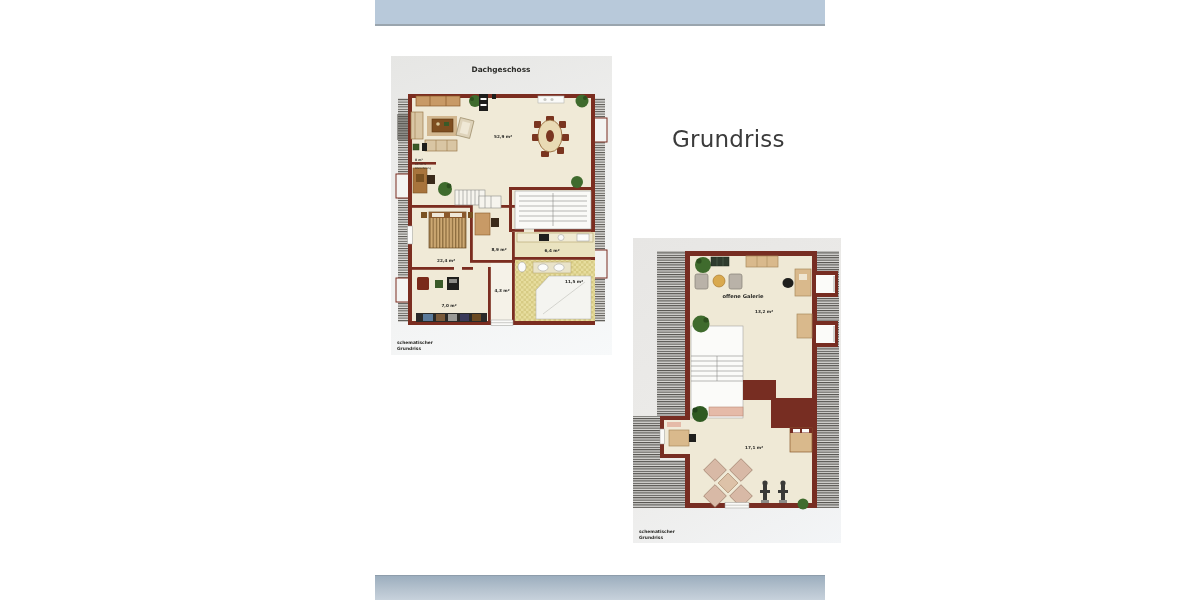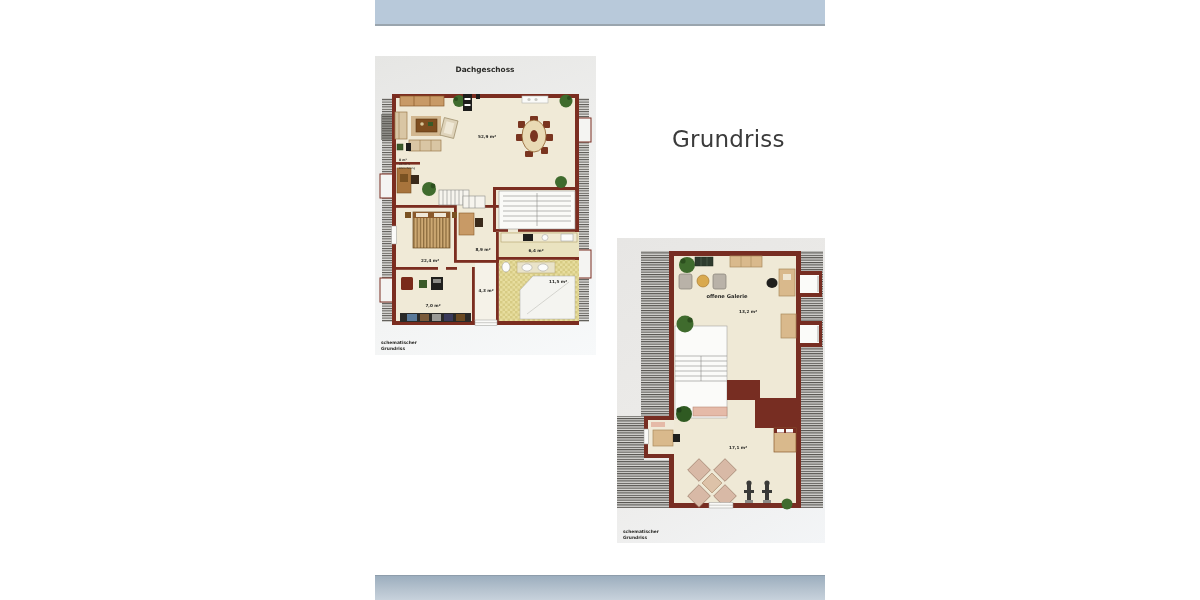--- a/index.html
+++ b/index.html
@@ -4,21 +4,21 @@
 <style>
   html,body{margin:0;padding:0;background:#ffffff;}
   .canvas{position:relative;width:1200px;height:600px;background:#ffffff;overflow:hidden;
           font-family:"DejaVu Sans",sans-serif;}
   .band{position:absolute;left:375px;width:450px;}
   .band.top{top:0;height:24px;background:#b8c9da;border-bottom:2px solid #9aa5ae;}
   .band.bottom{top:575px;height:25px;border-top:1px solid #8e9dab;
                background:linear-gradient(#9cAEbe 0%,#b6c3cf 55%,#c9d3dd 100%);}
   .heading{position:absolute;left:672px;top:126px;font-size:23px;font-weight:400;
            color:#3b3b3b;letter-spacing:.2px;}
-  .plan{position:absolute;}
+  .plan{position:absolute;margin-left:16px;}
   .plan1{left:375px;top:56px;width:221px;height:299px;
          background:linear-gradient(160deg,#e6e6e4 0%,#efefee 45%,#f7f9fa 100%);}
   .plan2{left:617px;top:238px;width:208px;height:305px;
          background:linear-gradient(150deg,#e7e6e4 0%,#ecebe9 55%,#f3f5f7 100%);}
   svg{display:block;}
   svg text{font-family:"DejaVu Sans",sans-serif;fill:#2b2b28;}
   .t-title{font-weight:bold;}
 </style>
 </head>
 <body>

